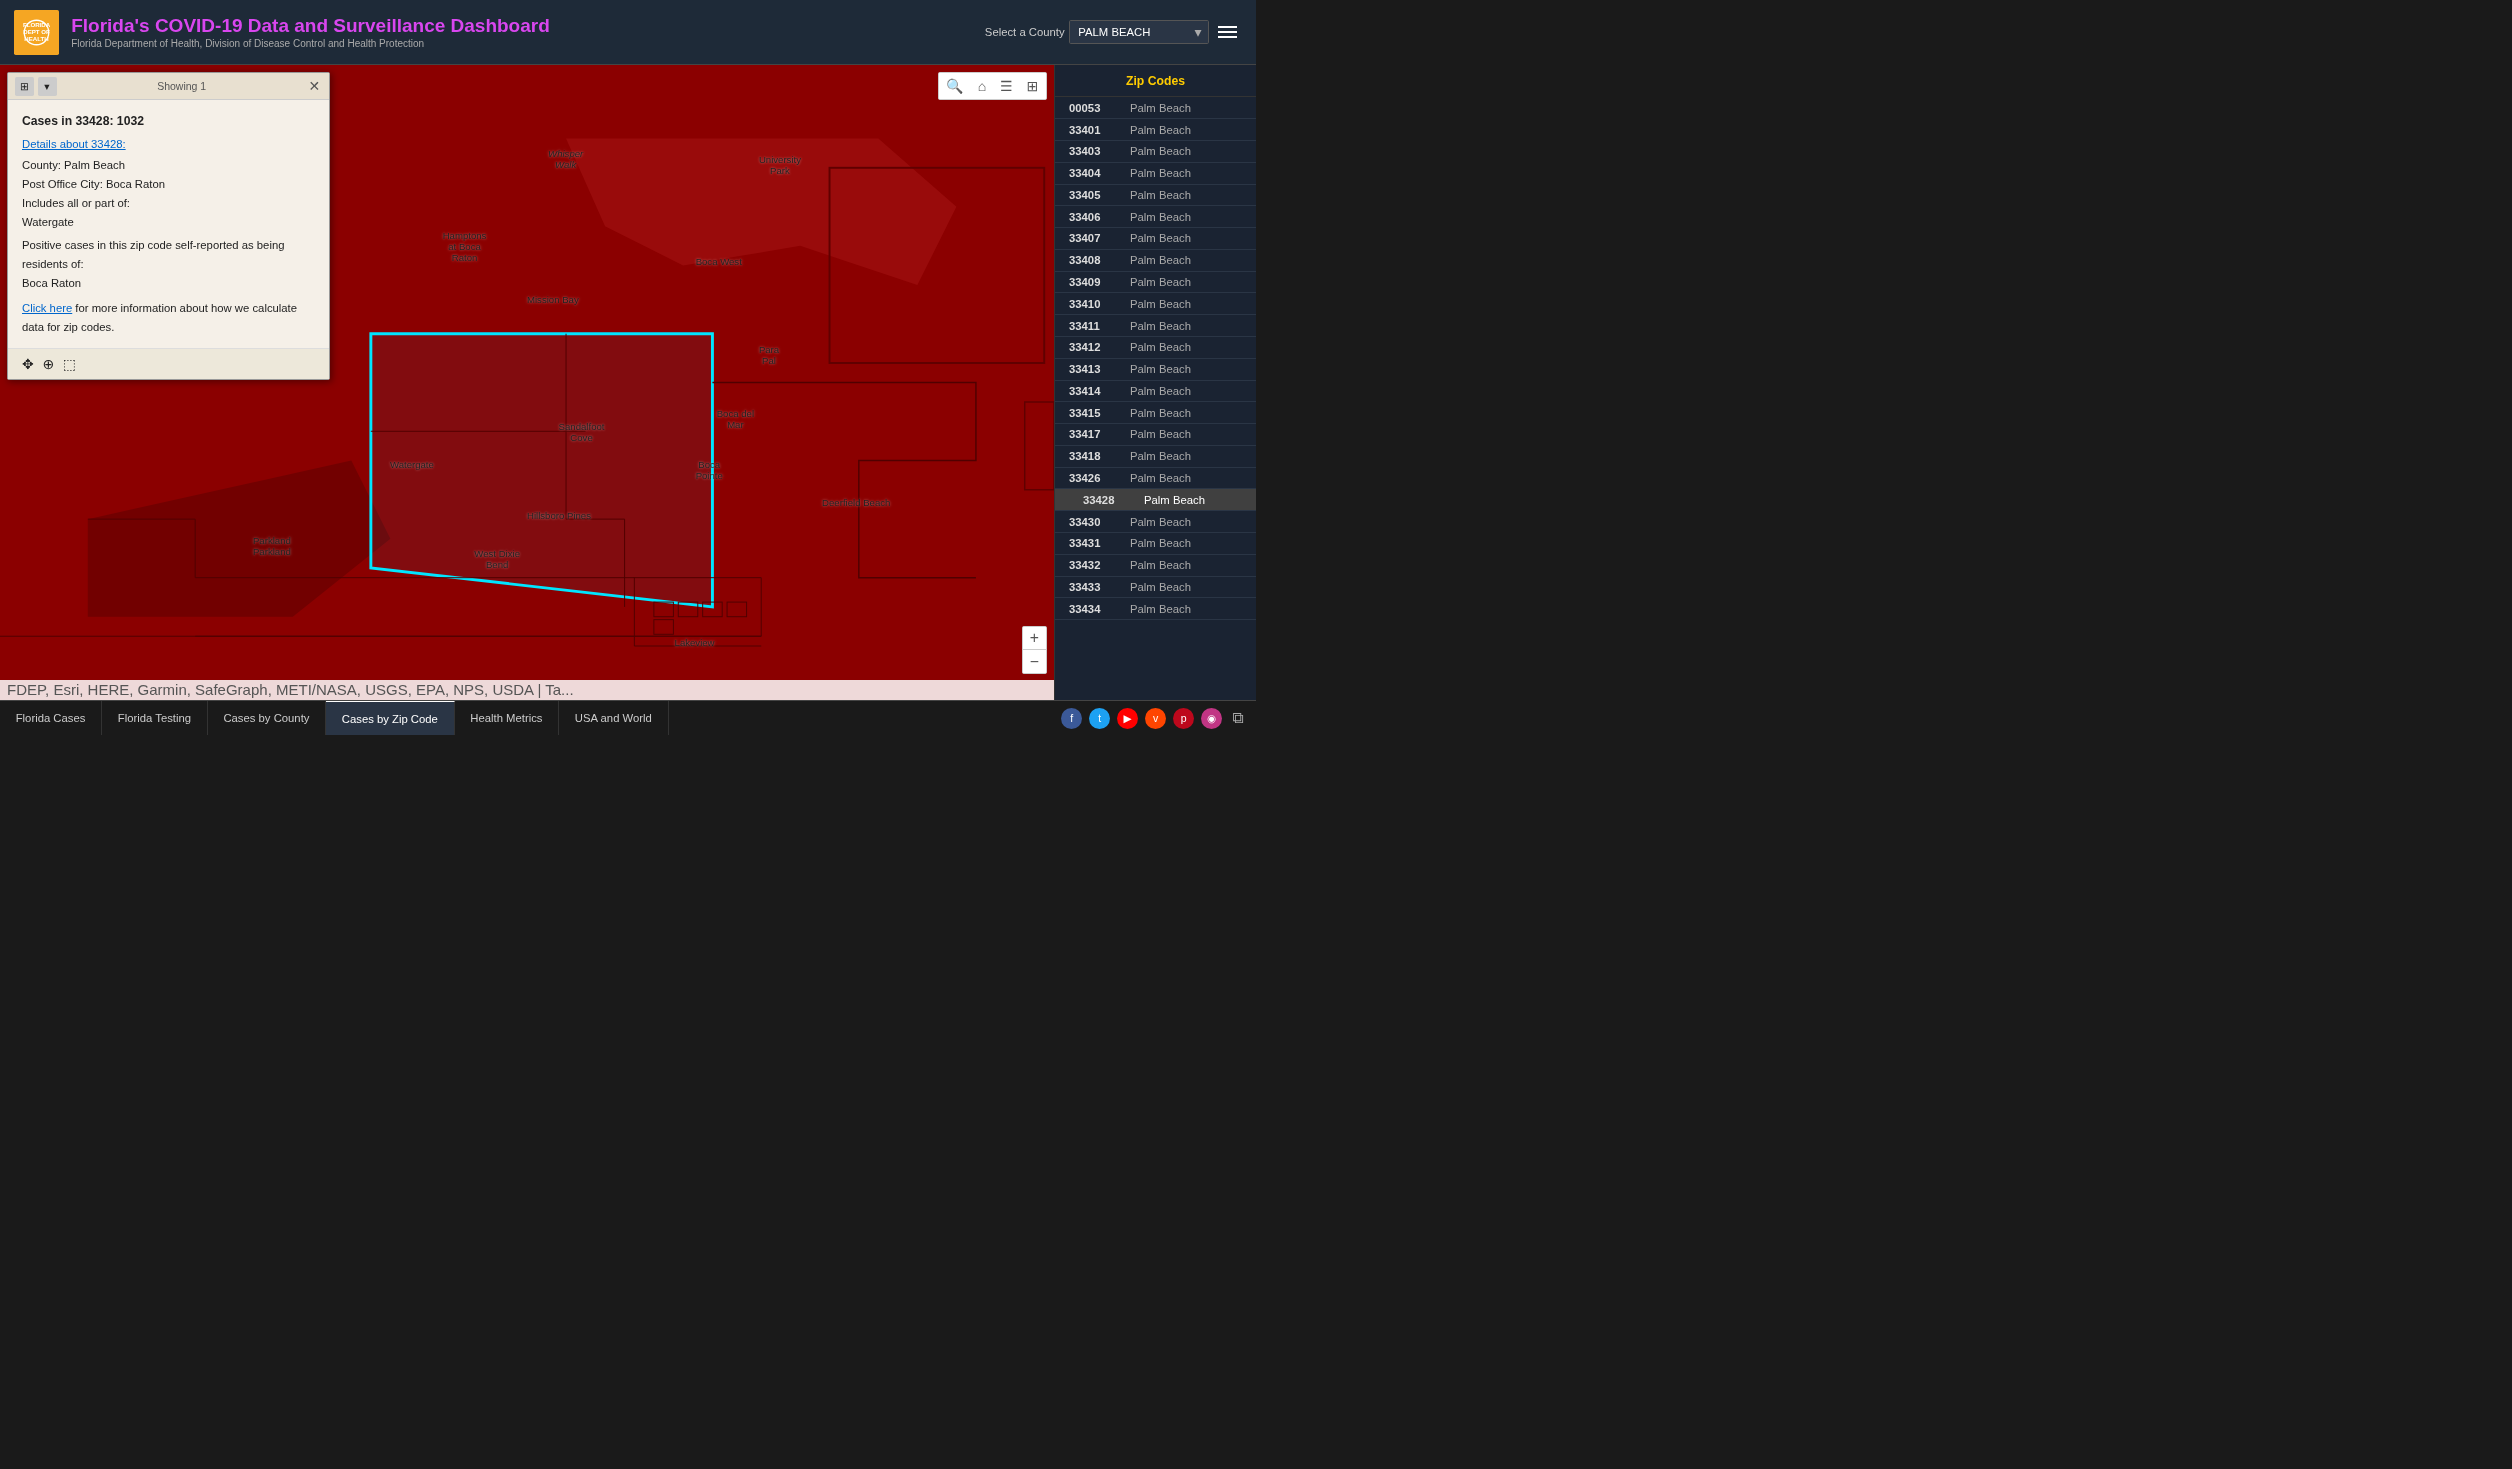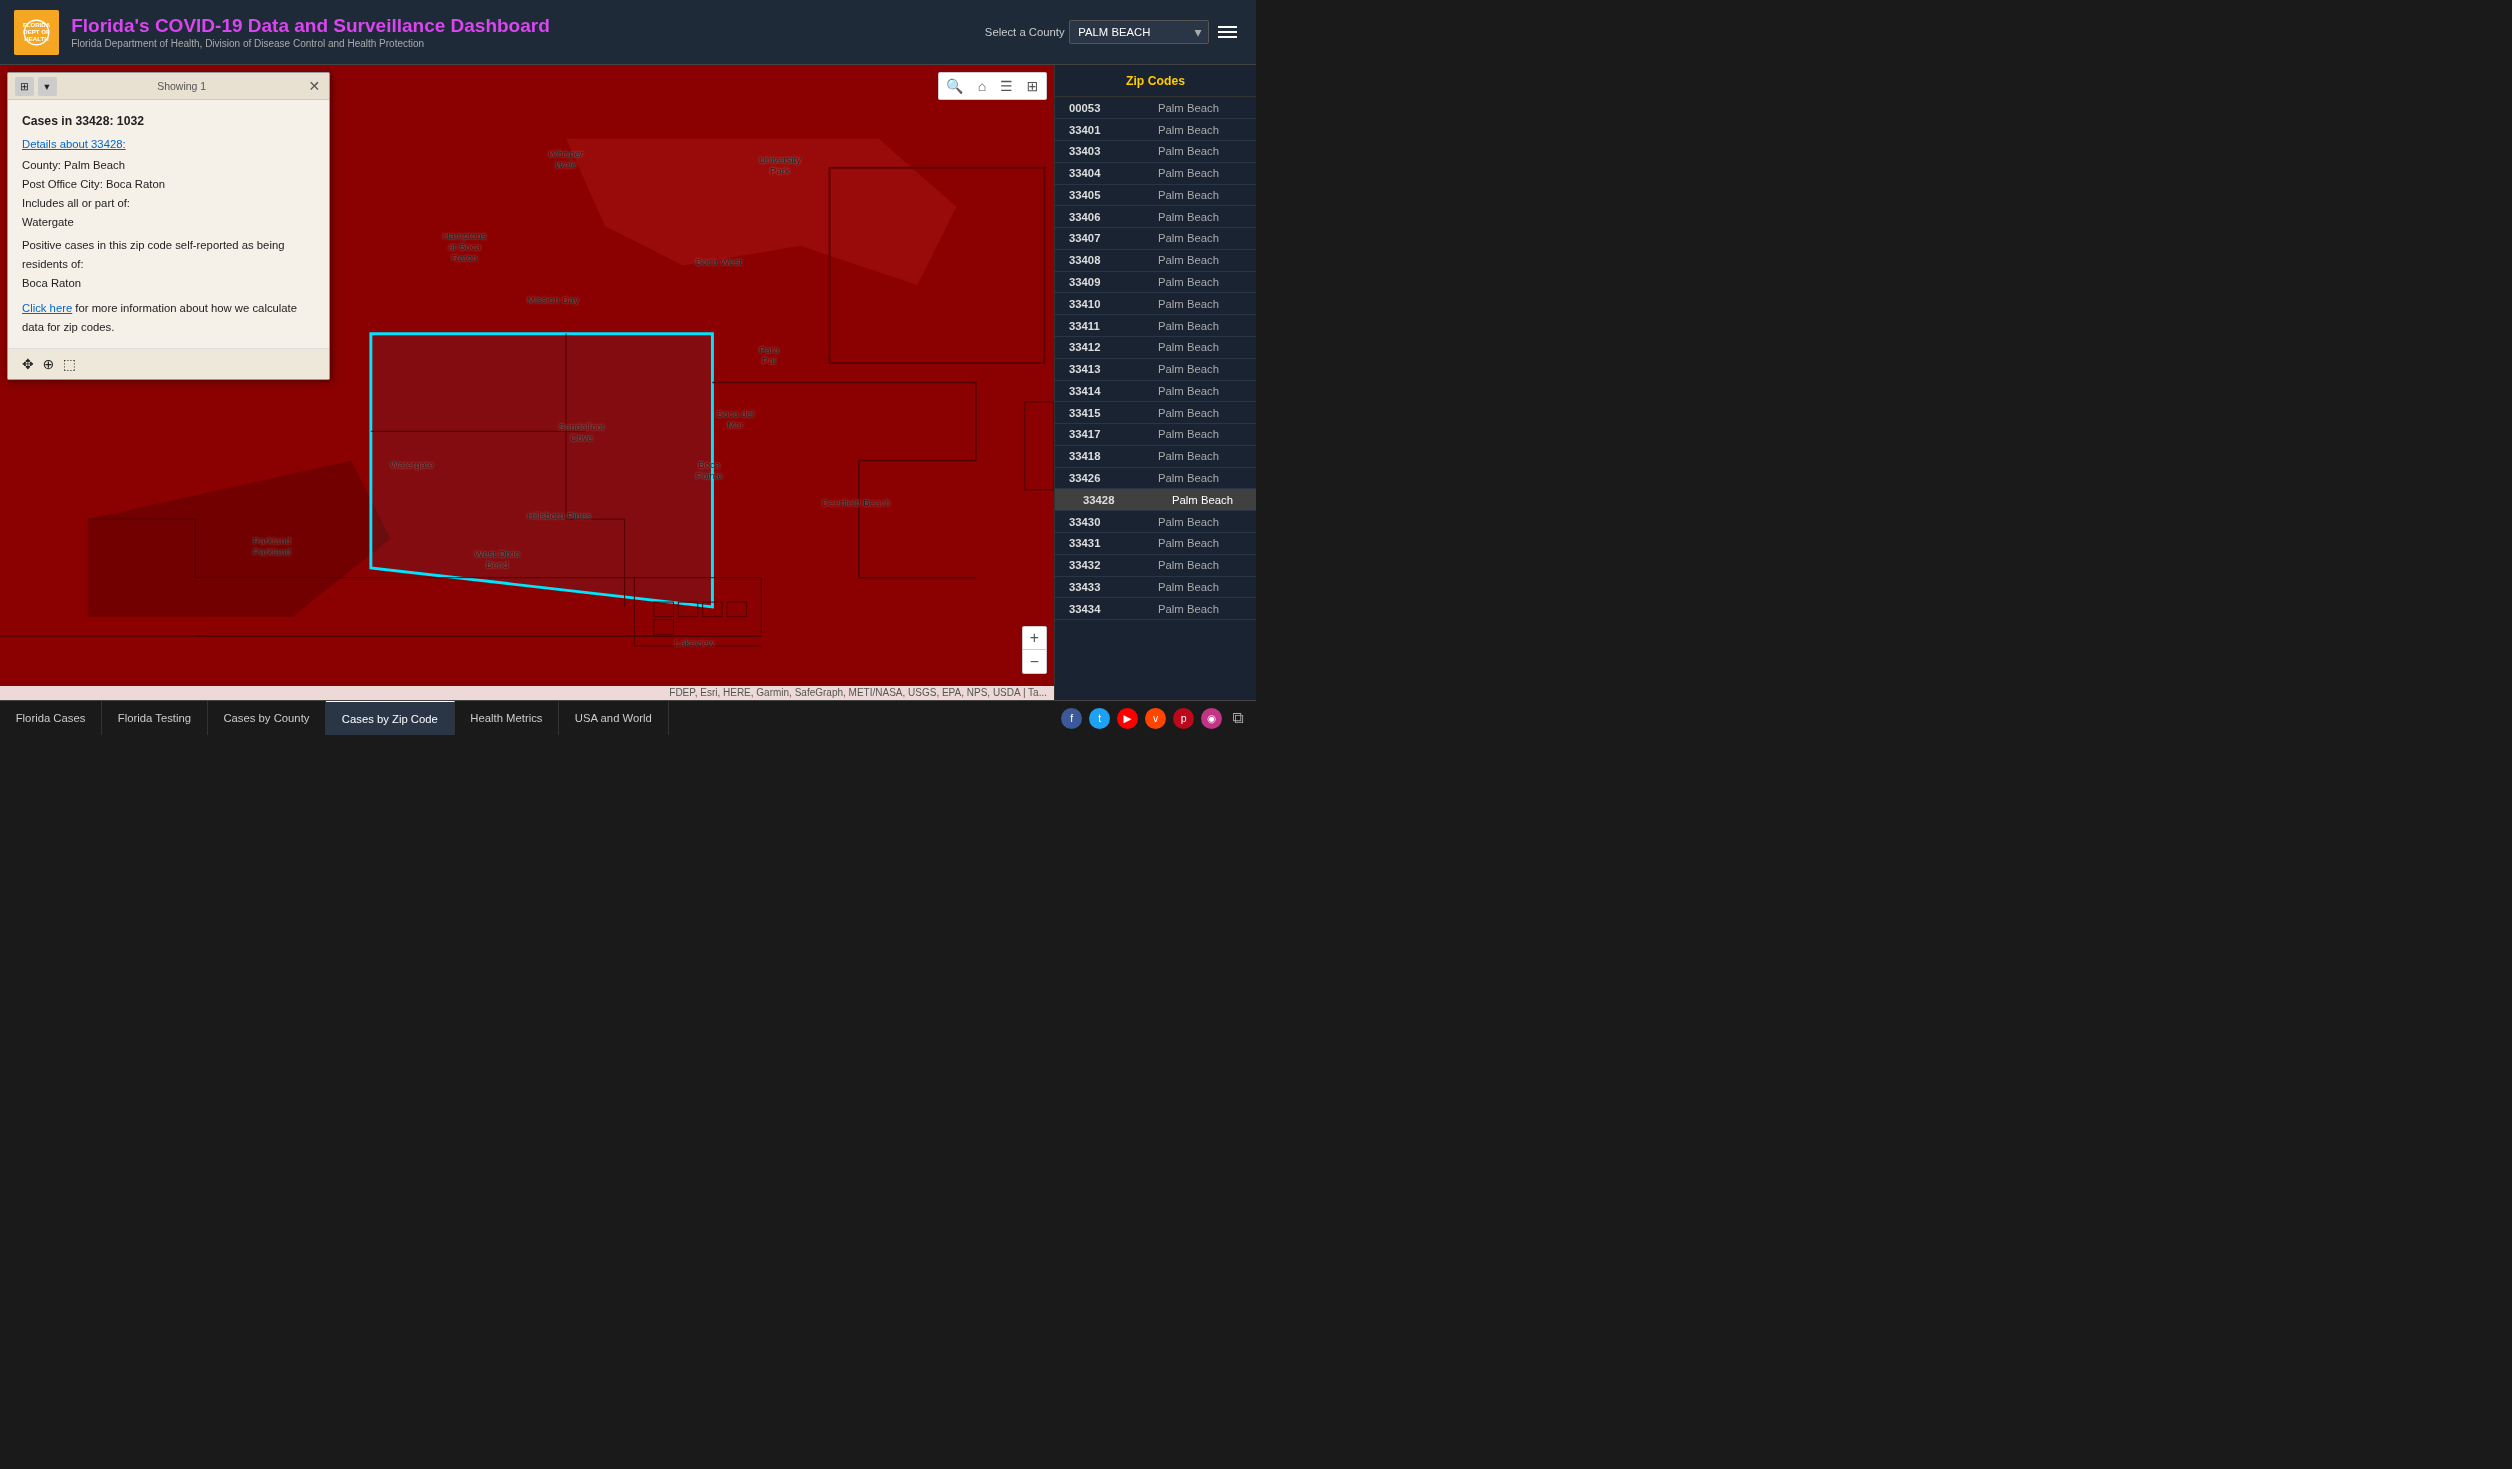--- a/index.html
+++ b/index.html
@@ -180,24 +180,24 @@
     }
     #zoom-controls button:first-child { border-bottom: 0.9px solid #ccc; }
 
     
     #map-attribution {
       position: absolute;
       bottom: 0;
       left: 0;
       right: 0;
       background: rgba(255,255,255,0.85);
-      font-size: 10px;
+      font-size: 15px;
       color: #555;
       padding: 1.7px 7px;
-      text-align: right;
+      text-align: left;
     }
 
     
     #sidebar {
       width: 202px;
       background: #1a2332;
       overflow-y: auto;
       border-left: 0.9px solid #333;
       flex-shrink: 0;
     }
@@ -215,21 +215,20 @@
     }
     #zip-list { width: 100%; }
     .zip-row {
       display: flex;
       align-items: center;
       padding: 4.4px 14px;
       font-size: 11.3px;
       color: #ddd;
       border-bottom: 0.9px solid #2a3545;
       cursor: pointer;
-      gap: 28px;
     }
     .zip-row.selected { background: #404040; padding-left: 28px; }
     .zip-code { min-width: 61px; font-weight: bold; }
     .zip-county { color: #aaa; }
     .zip-row.selected .zip-county { color: #fff; }
 
     
     #bottom-tabs {
       height: 35px;
       background: #1a1a1a;

